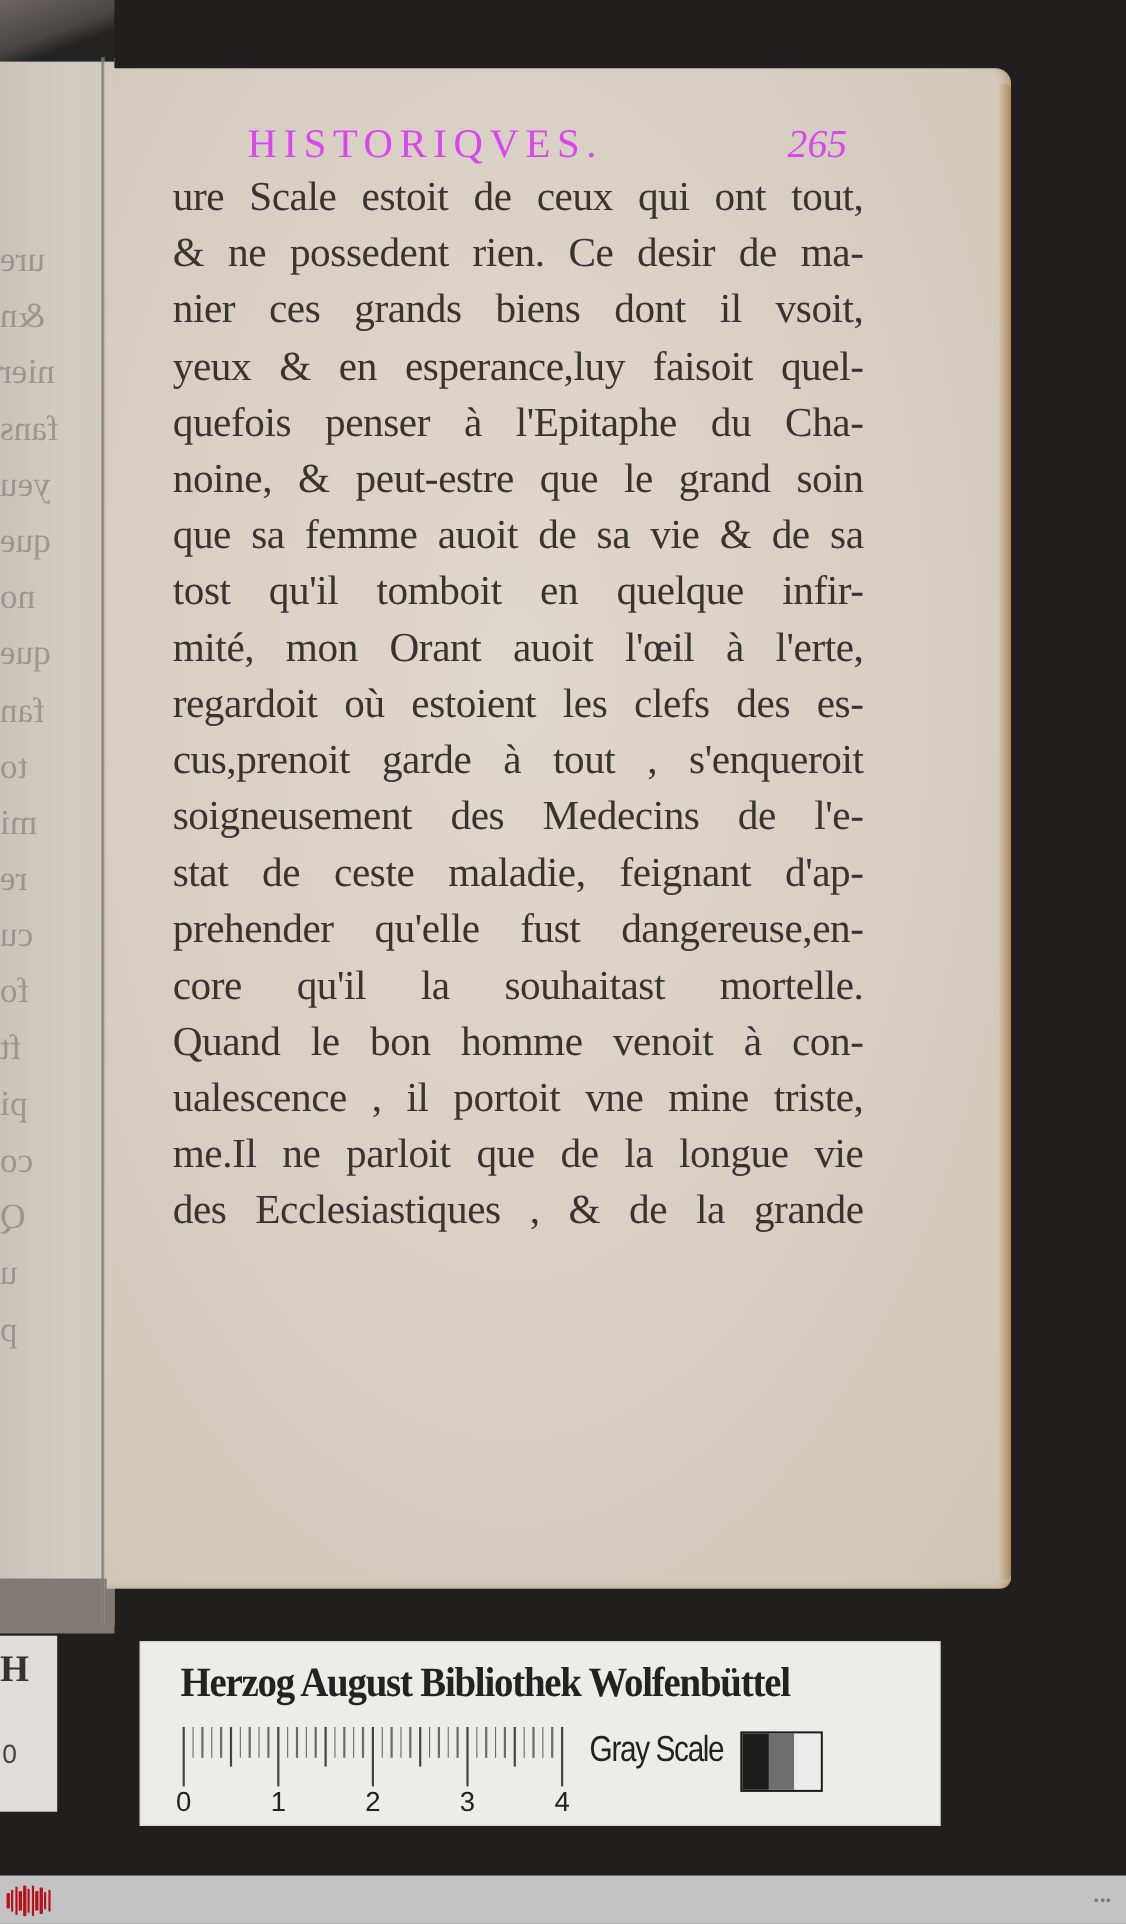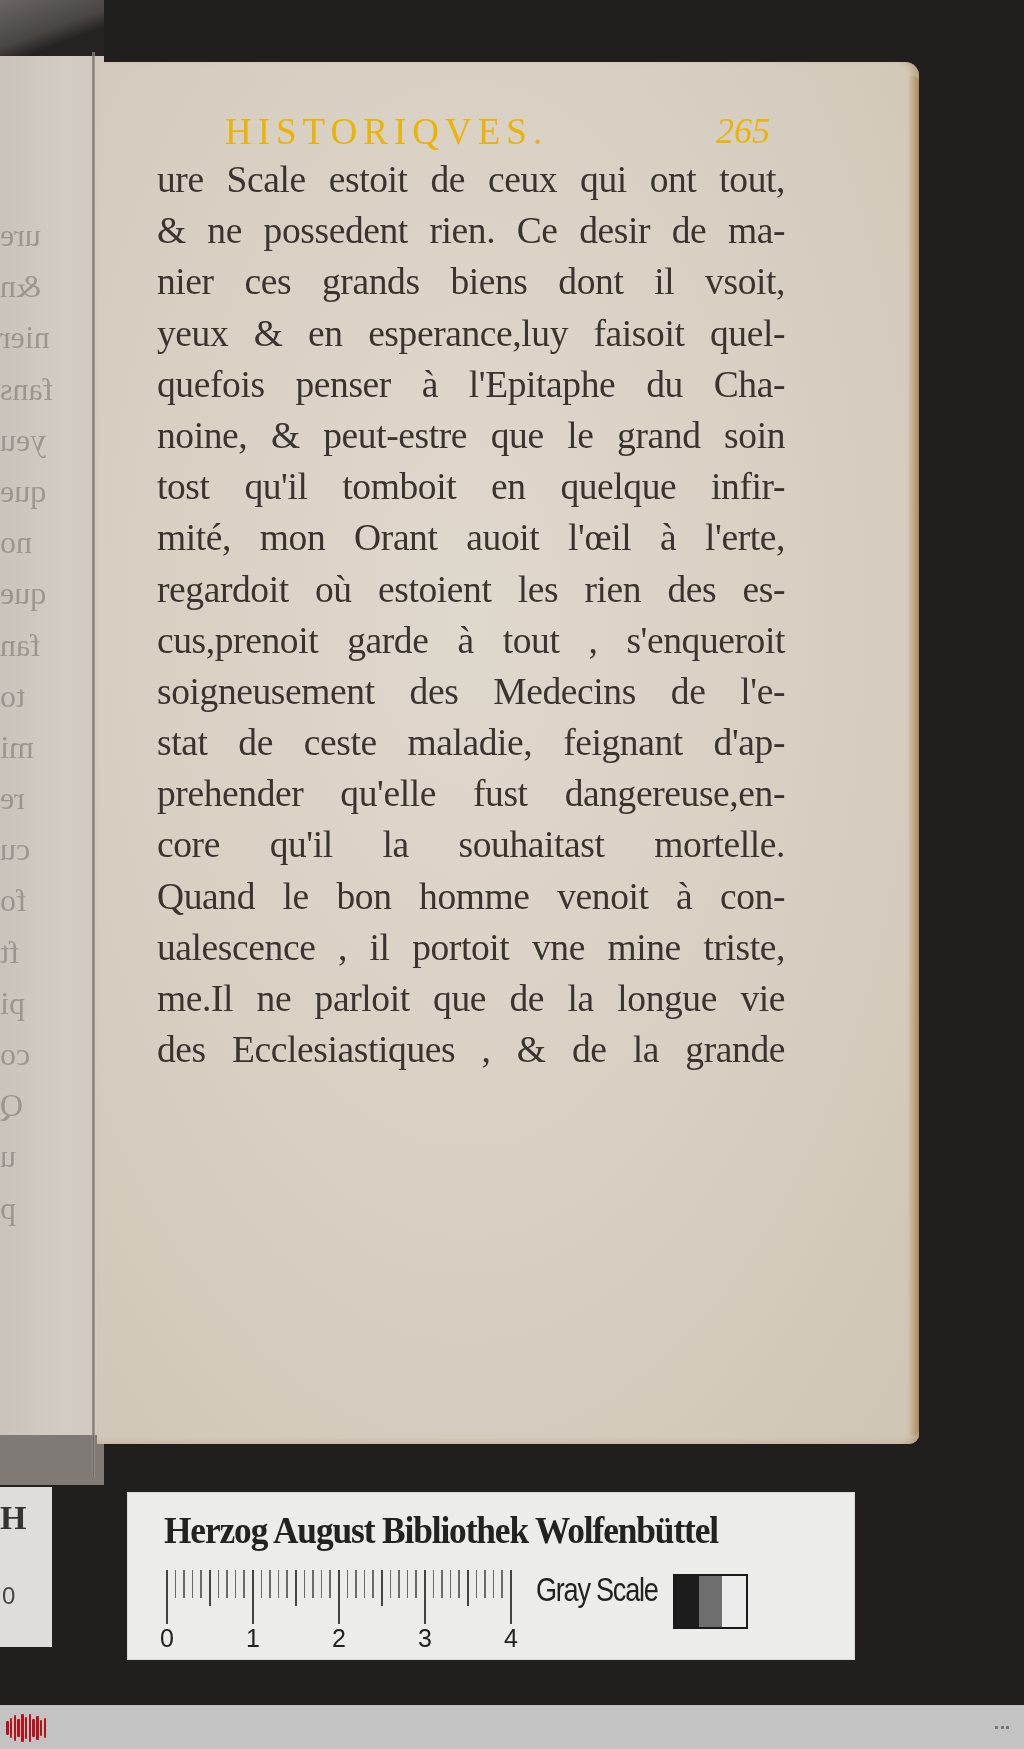--- a/index.html
+++ b/index.html
@@ -47,21 +47,21 @@
     box-shadow: inset -10px 0 8px -6px #b89a74, inset 0 -6px 6px -4px #c7b79f;
   }
   .page-edge {
     position: absolute; right: 0; top: 14px; width: 10px; height: 1360px;
     background: linear-gradient(90deg, #cdbfa8, #b99a72 70%, #a88864);
     border-radius: 0 6px 6px 0;
   }
 
   .running-head {
     position: absolute; left: 225px; top: 110px; width: 545px; height: 44px;
-    color: #eab308;
+    color: #d946ef;
   }
   .running-title {
     position: absolute; left: 0; top: 0; font-size: 37px; letter-spacing: 6px;
     font-family: "Liberation Serif", serif;
   }
   .page-number {
     position: absolute; right: 0; top: 0; font-size: 36px;
     font-family: "Liberation Serif", serif;
     font-style: italic;
   }
@@ -185,23 +185,24 @@
   <span class="page-number">265</span>
 </div>
 
 <div class="body-text">
   <div class="text-line">ure Scale estoit de ceux qui ont tout,</div>
   <div class="text-line">&amp; ne possedent rien. Ce desir de ma-</div>
   <div class="text-line">nier ces grands biens dont il vsoit,</div>
   <div class="text-line">yeux &amp; en esperance,luy faisoit quel-</div>
   <div class="text-line">quefois penser à l'Epitaphe du Cha-</div>
   <div class="text-line">noine, &amp; peut-estre que le grand soin</div>
+  <div class="text-line">que sa femme auoit de sa vie &amp; de sa</div>
   <div class="text-line">tost qu'il tomboit en quelque infir-</div>
   <div class="text-line">mité, mon Orant auoit l'œil à l'erte,</div>
-  <div class="text-line">regardoit où estoient les rien des es-</div>
+  <div class="text-line">regardoit où estoient les clefs des es-</div>
   <div class="text-line">cus,prenoit garde à tout , s'enqueroit</div>
   <div class="text-line">soigneusement des Medecins de l'e-</div>
   <div class="text-line">stat de ceste maladie, feignant d'ap-</div>
   <div class="text-line">prehender qu'elle fust dangereuse,en-</div>
   <div class="text-line">core qu'il la souhaitast mortelle.</div>
   <div class="text-line">Quand le bon homme venoit à con-</div>
   <div class="text-line">ualescence , il portoit vne mine triste,</div>
   <div class="text-line">me.Il ne parloit que de la longue vie</div>
   <div class="text-line">des Ecclesiastiques , &amp; de la grande</div>
 </div>

